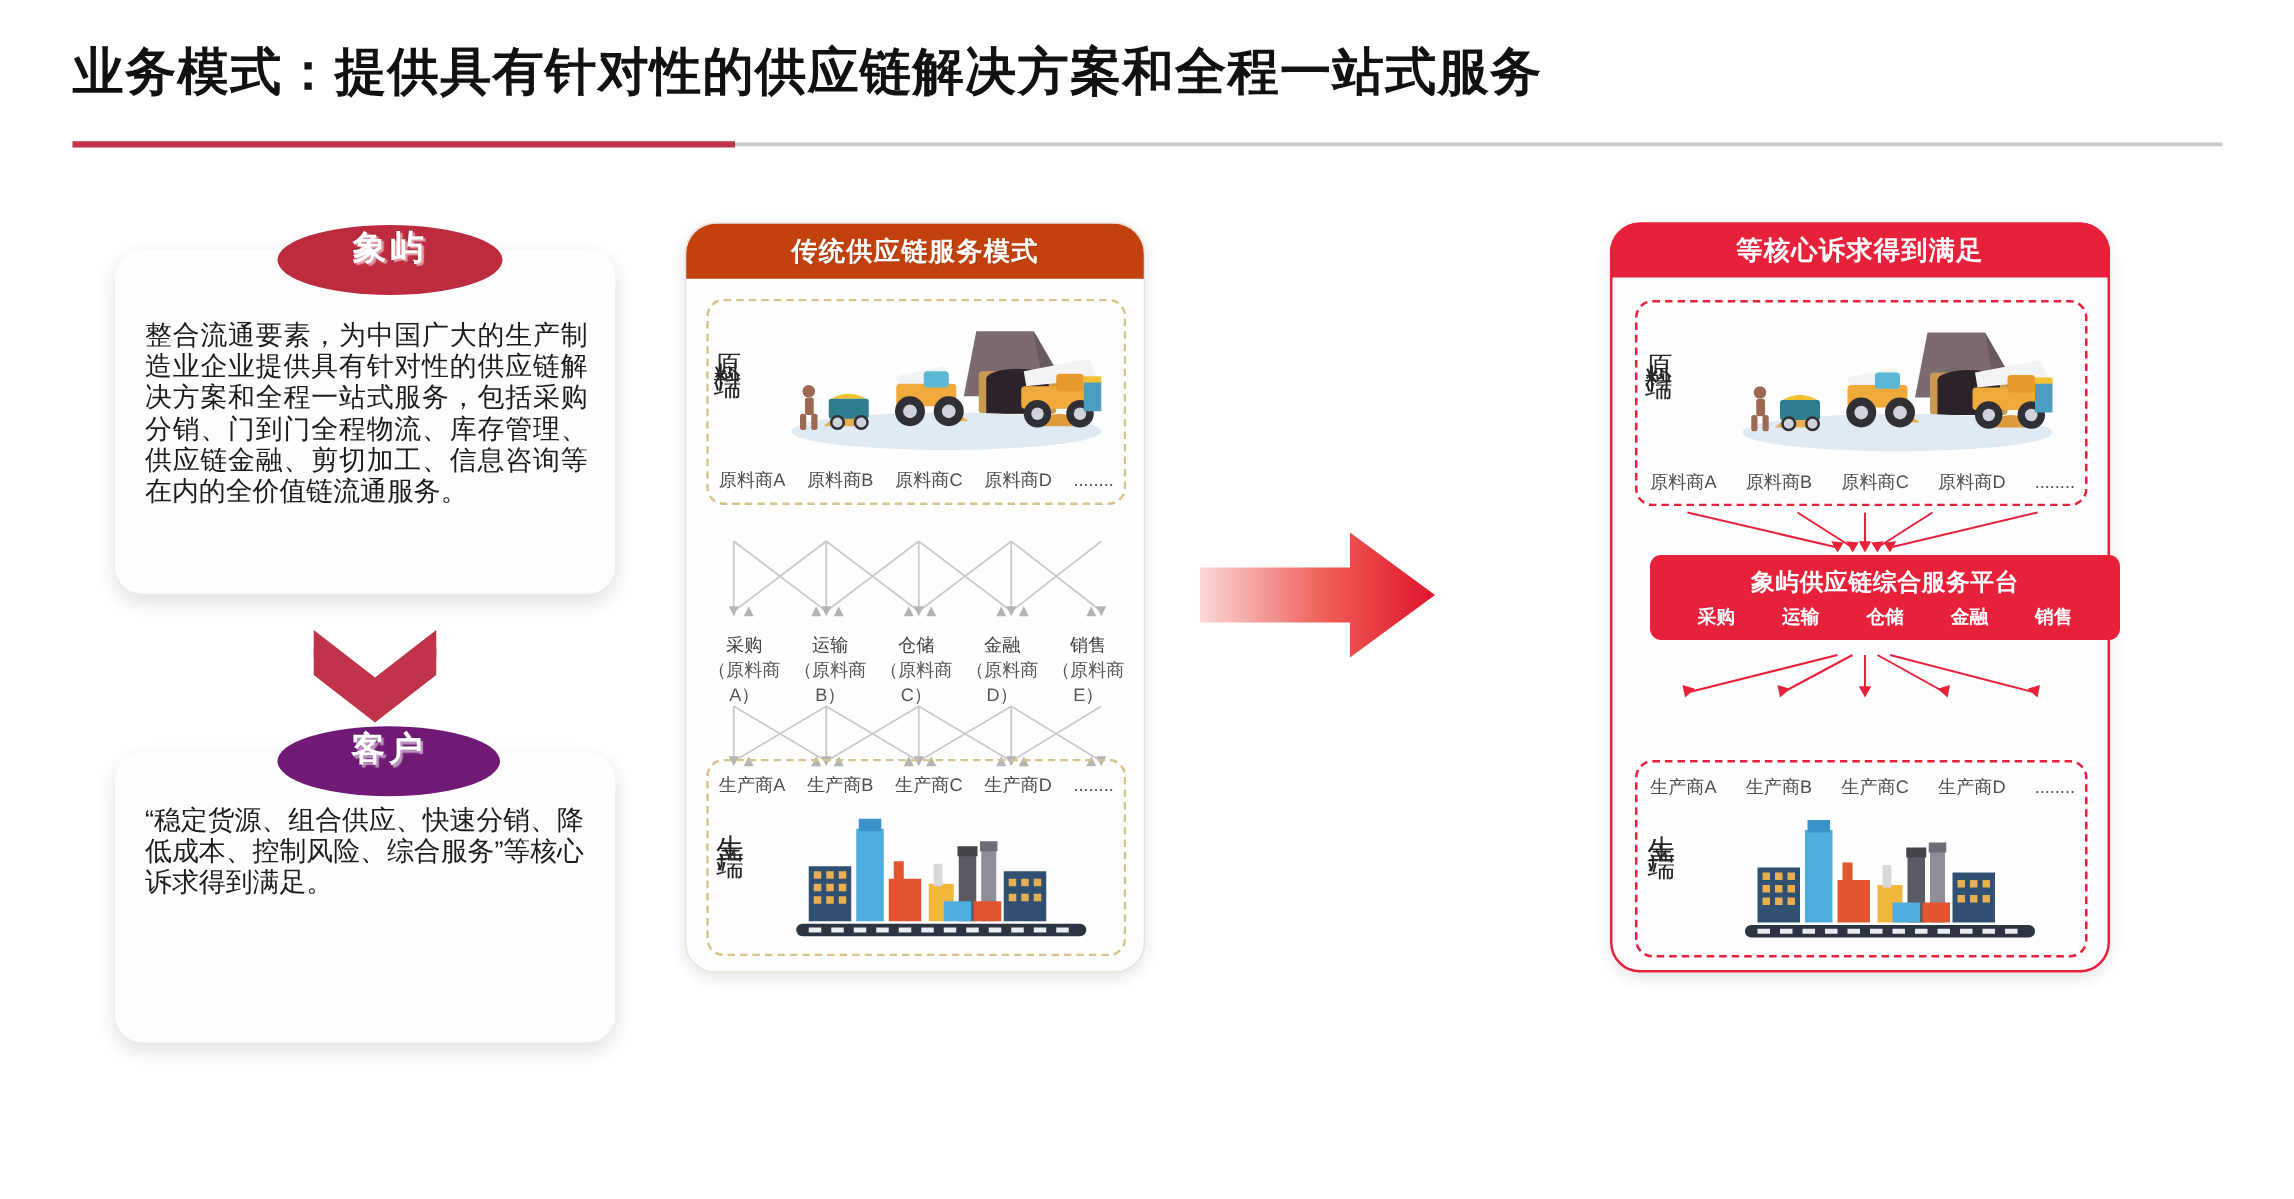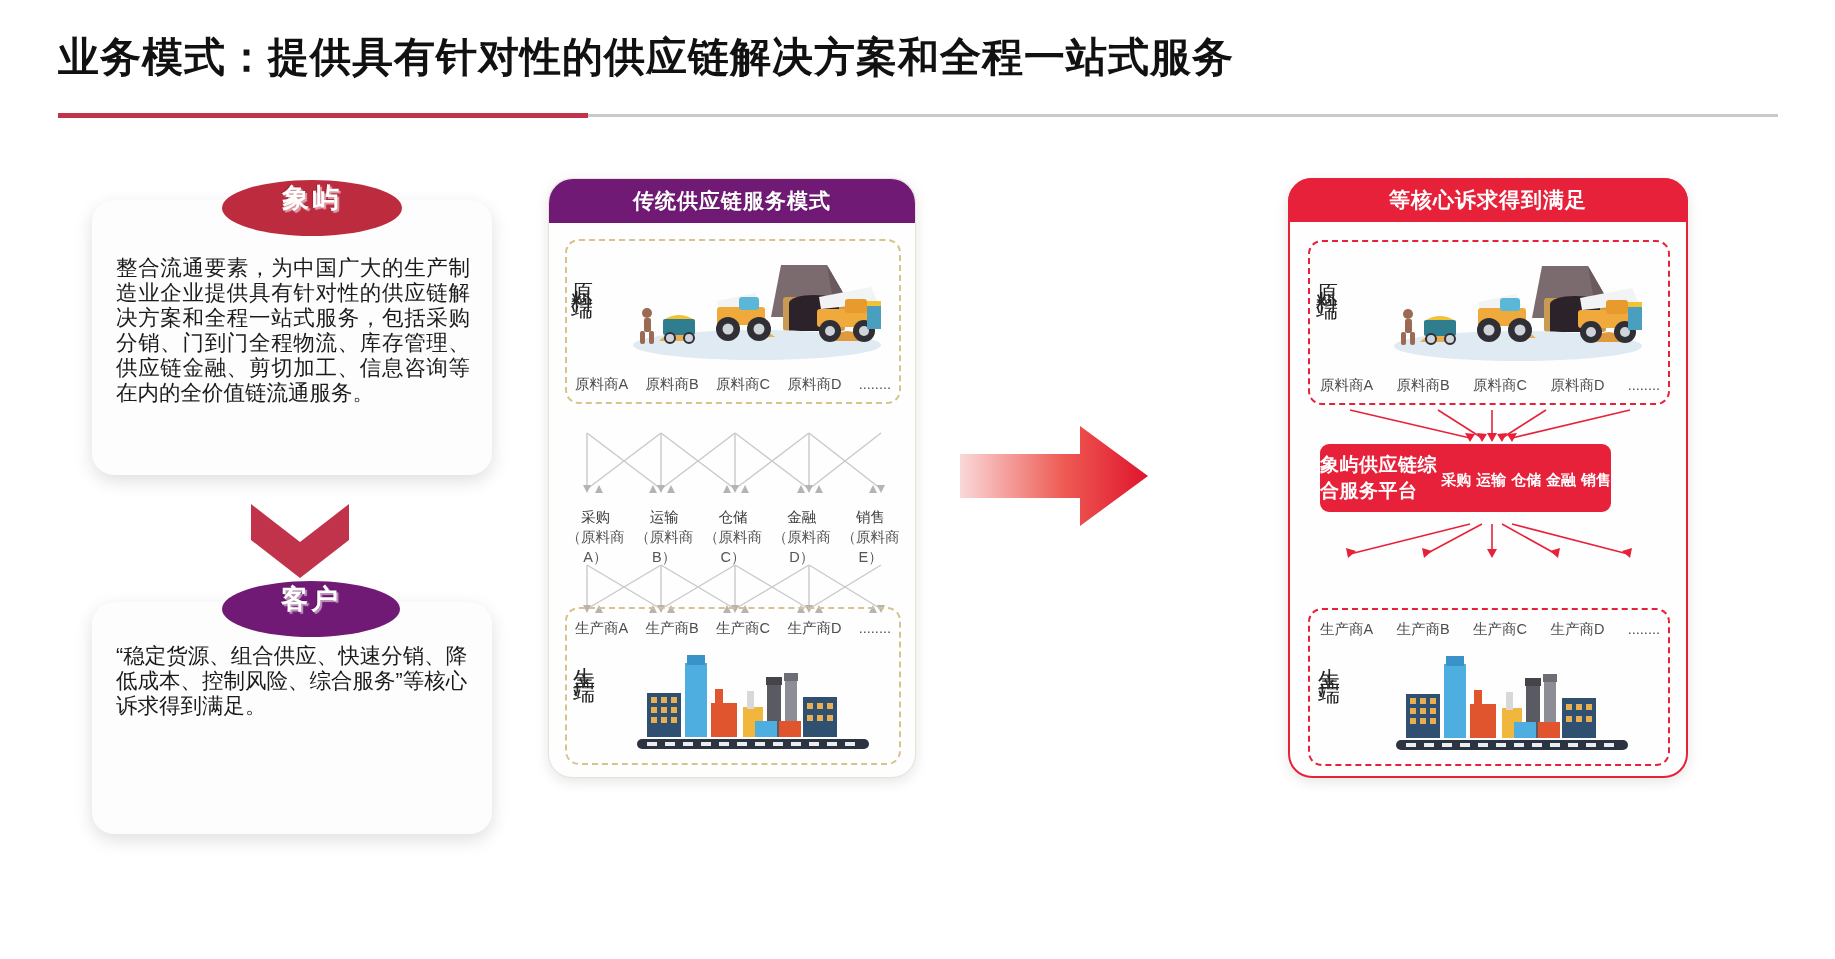--- a/index.html
+++ b/index.html
@@ -62,21 +62,21 @@
   
   .panel { position: absolute; border-radius: 24px; }
   #mid-panel {
     left: 548px; top: 178px; width: 368px; height: 600px;
     background: #fefefe;
     border: 1px solid #e7e2d4;
     box-shadow: 0 4px 14px rgba(0,0,0,0.10);
   }
   #mid-header {
     position: absolute; left: 0; top: 0; width: 100%; height: 44px;
-    background: #701a75;
+    background: #c2410c;
     border-radius: 24px 24px 0 0;
     display: flex; align-items: center; justify-content: center;
     color: #fff; font-size: 21px; font-weight: bold; letter-spacing: 1px;
     text-shadow: 1px 1px 1px rgba(0,0,0,0.12);
   }
   #right-panel {
     left: 1288px; top: 178px; width: 400px; height: 600px;
     background: #fefefe;
     border: 2px solid #e8213a;
     box-shadow: 0 4px 14px rgba(0,0,0,0.10);
@@ -113,23 +113,23 @@
   .svc-row {
     position: absolute;
     display: flex; justify-content: space-between;
     font-size: 14.5px; color: #555; text-align: center;
   }
   .svc-row .svc { width: 74px; line-height: 20px; }
   .svc-row .svc b { font-weight: normal; display: block; color: #3c3c3c; }
 
   
   #platform-box {
-    position: absolute; left: 30px; top: 264px; width: 291px; height: 68px;
+    position: absolute; left: 30px; top: 264px; width: 376px; height: 68px;
     background: #e8213a; border-radius: 9px;
-    display: flex; flex-direction: row; align-items: center; justify-content: center;
+    display: flex; flex-direction: column; align-items: center; justify-content: center;
     color: #fff;
   }
   #platform-title { font-size: 19px; font-weight: bold; letter-spacing: 0.5px; }
   #platform-services {
     display: flex; justify-content: space-between; width: 300px;
     margin-top: 5px; font-size: 15px; font-weight: bold;
   }
 
   #big-arrow { position: absolute; left: 960px; top: 420px; }
 

